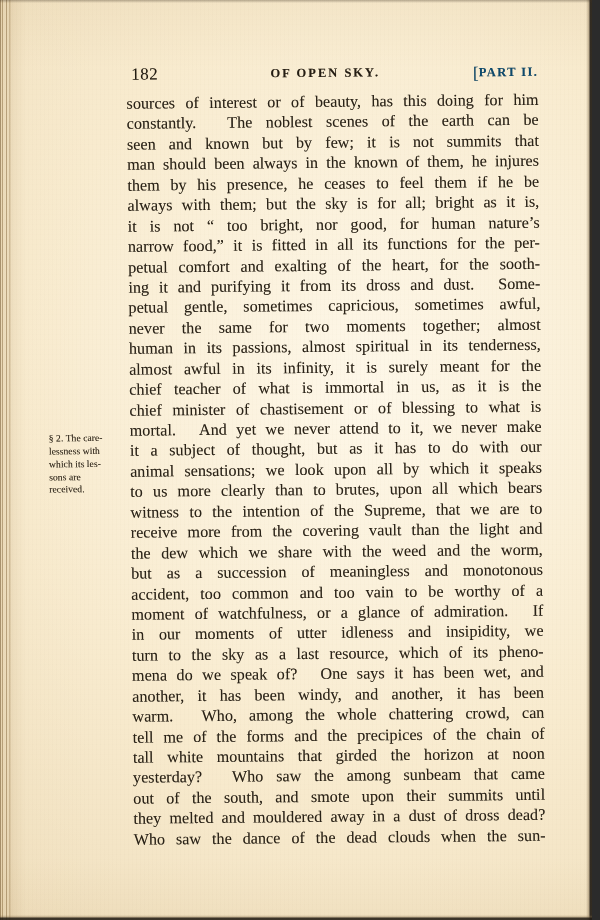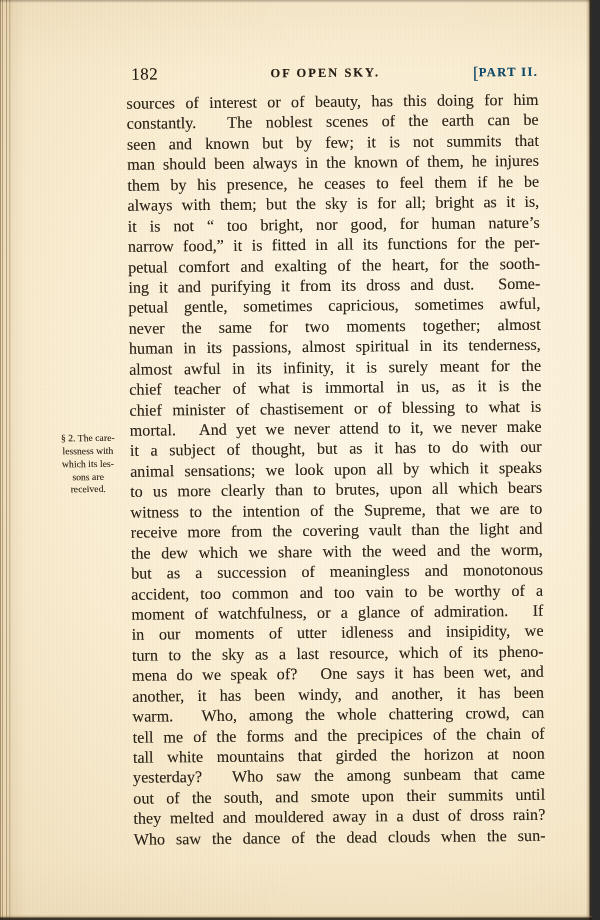--- a/index.html
+++ b/index.html
@@ -163,21 +163,20 @@
     top: 430px;
     width: 78px;
     font-size: 9.6px;
     line-height: 12.85px;
     color: #2e261a;
     letter-spacing: 0.05px;
   }
   .margin-note .mn-line {
     white-space: pre;
     display: block;
-    text-align: center;
   }
 
   
   .inky {
     text-shadow: 0 0 0.6px rgba(58,46,30,0.40);
   }
 </style>
 </head>
 <body>
 
@@ -231,21 +230,21 @@
         <div class="body-line just"><span class="w">moment</span><span class="w">of</span><span class="w">watchfulness,</span><span class="w">or</span><span class="w">a</span><span class="w">glance</span><span class="w">of</span><span class="w">admiration.</span><span class="w">&nbsp;</span><span class="w">If</span></div>
         <div class="body-line just"><span class="w">in</span><span class="w">our</span><span class="w">moments</span><span class="w">of</span><span class="w">utter</span><span class="w">idleness</span><span class="w">and</span><span class="w">insipidity,</span><span class="w">we</span></div>
         <div class="body-line just"><span class="w">turn</span><span class="w">to</span><span class="w">the</span><span class="w">sky</span><span class="w">as</span><span class="w">a</span><span class="w">last</span><span class="w">resource,</span><span class="w">which</span><span class="w">of</span><span class="w">its</span><span class="w">pheno-</span></div>
         <div class="body-line just"><span class="w">mena</span><span class="w">do</span><span class="w">we</span><span class="w">speak</span><span class="w">of?</span><span class="w">&nbsp;</span><span class="w">One</span><span class="w">says</span><span class="w">it</span><span class="w">has</span><span class="w">been</span><span class="w">wet,</span><span class="w">and</span></div>
         <div class="body-line just"><span class="w">another,</span><span class="w">it</span><span class="w">has</span><span class="w">been</span><span class="w">windy,</span><span class="w">and</span><span class="w">another,</span><span class="w">it</span><span class="w">has</span><span class="w">been</span></div>
         <div class="body-line just"><span class="w">warm.</span><span class="w">&nbsp;</span><span class="w">Who,</span><span class="w">among</span><span class="w">the</span><span class="w">whole</span><span class="w">chattering</span><span class="w">crowd,</span><span class="w">can</span></div>
         <div class="body-line just"><span class="w">tell</span><span class="w">me</span><span class="w">of</span><span class="w">the</span><span class="w">forms</span><span class="w">and</span><span class="w">the</span><span class="w">precipices</span><span class="w">of</span><span class="w">the</span><span class="w">chain</span><span class="w">of</span></div>
         <div class="body-line just"><span class="w">tall</span><span class="w">white</span><span class="w">mountains</span><span class="w">that</span><span class="w">girded</span><span class="w">the</span><span class="w">horizon</span><span class="w">at</span><span class="w">noon</span></div>
         <div class="body-line just"><span class="w">yesterday?</span><span class="w">&nbsp;</span><span class="w">Who</span><span class="w">saw</span><span class="w">the</span><span class="w">among</span><span class="w">sunbeam</span><span class="w">that</span><span class="w">came</span></div>
         <div class="body-line just"><span class="w">out</span><span class="w">of</span><span class="w">the</span><span class="w">south,</span><span class="w">and</span><span class="w">smote</span><span class="w">upon</span><span class="w">their</span><span class="w">summits</span><span class="w">until</span></div>
-        <div class="body-line just"><span class="w">they</span><span class="w">melted</span><span class="w">and</span><span class="w">mouldered</span><span class="w">away</span><span class="w">in</span><span class="w">a</span><span class="w">dust</span><span class="w">of</span><span class="w">dross</span><span class="w">rain?</span></div>
+        <div class="body-line just"><span class="w">they</span><span class="w">melted</span><span class="w">and</span><span class="w">mouldered</span><span class="w">away</span><span class="w">in</span><span class="w">a</span><span class="w">dust</span><span class="w">of</span><span class="w">dross</span><span class="w">dead?</span></div>
         <div class="body-line just"><span class="w">Who</span><span class="w">saw</span><span class="w">the</span><span class="w">dance</span><span class="w">of</span><span class="w">the</span><span class="w">dead</span><span class="w">clouds</span><span class="w">when</span><span class="w">the</span><span class="w">sun-</span></div>
       </div>
 
   </div>
 
   <div class="edge-gutter"></div>
   <div class="edge-right"></div>
   <div class="edge-bottom"></div>
   <div class="edge-top"></div>
 

